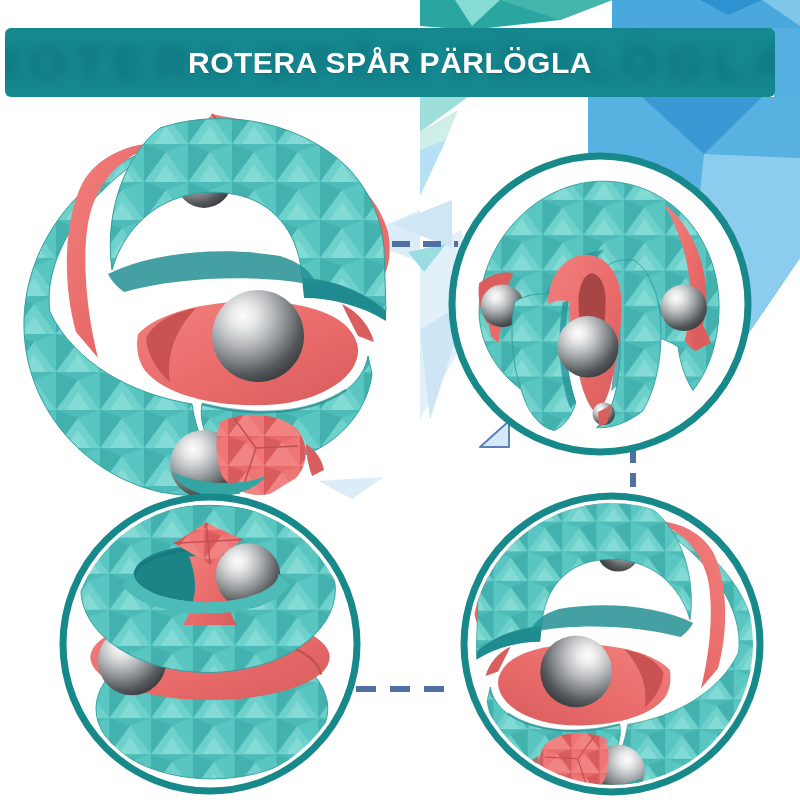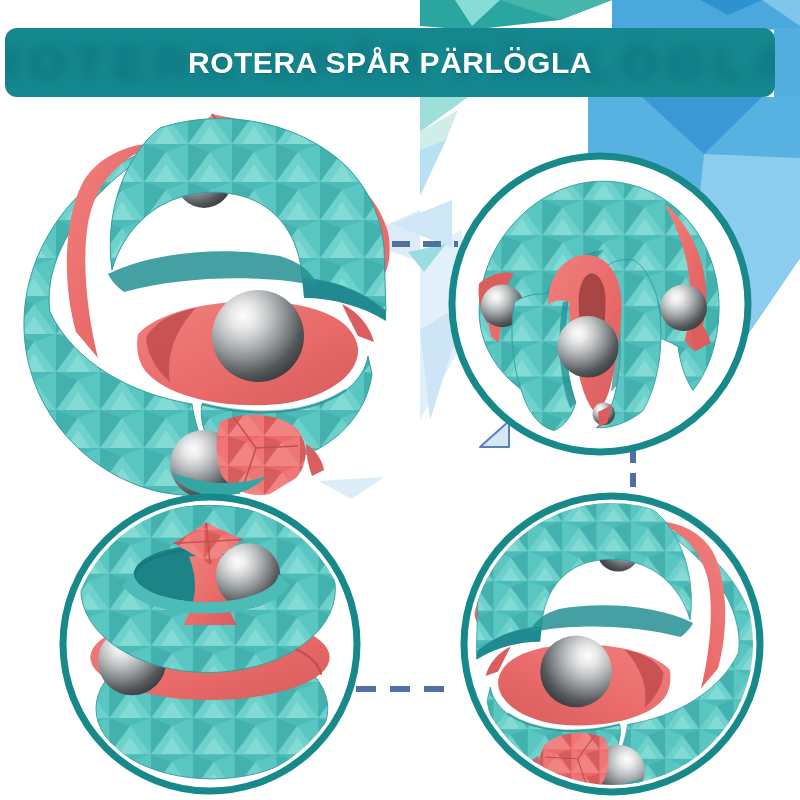--- a/index.html
+++ b/index.html
@@ -4,21 +4,21 @@
 <style>
   html,body{margin:0;padding:0;background:#ffffff;}
   .stage{
     position:relative;width:800px;height:800px;margin:0 auto;
     background:#ffffff;overflow:hidden;
     font-family:"Liberation Sans", sans-serif;
   }
   .scene{position:absolute;left:0;top:0;width:800px;height:800px;display:block;}
   .banner{
     position:absolute;left:5px;top:28px;width:770px;height:69px;
-    border-radius:12px;
+    border-radius:6px;
     background:var(--banner_bg,#15878e);
     display:flex;align-items:center;justify-content:center;
     overflow:hidden;z-index:3;
   }
   .banner .ghost{
     position:absolute;left:0;right:0;top:14px;
     text-align:center;white-space:nowrap;
     font-weight:800;font-size:40px;letter-spacing:7px;
     color:#085f70;opacity:.42;
     filter:blur(5px);

